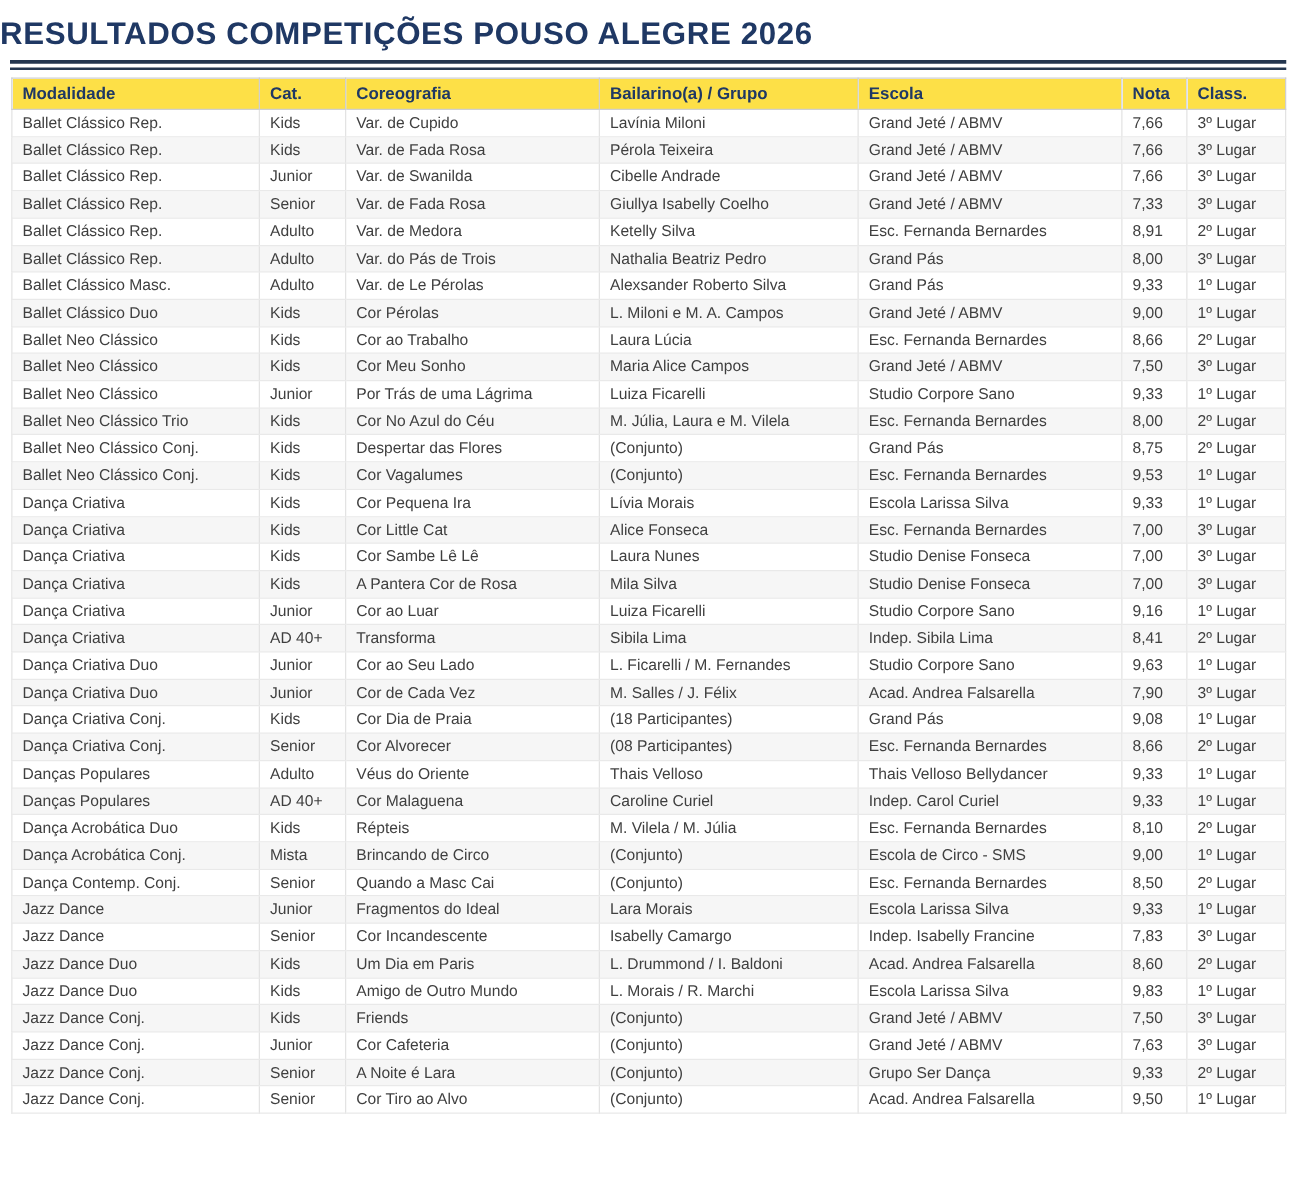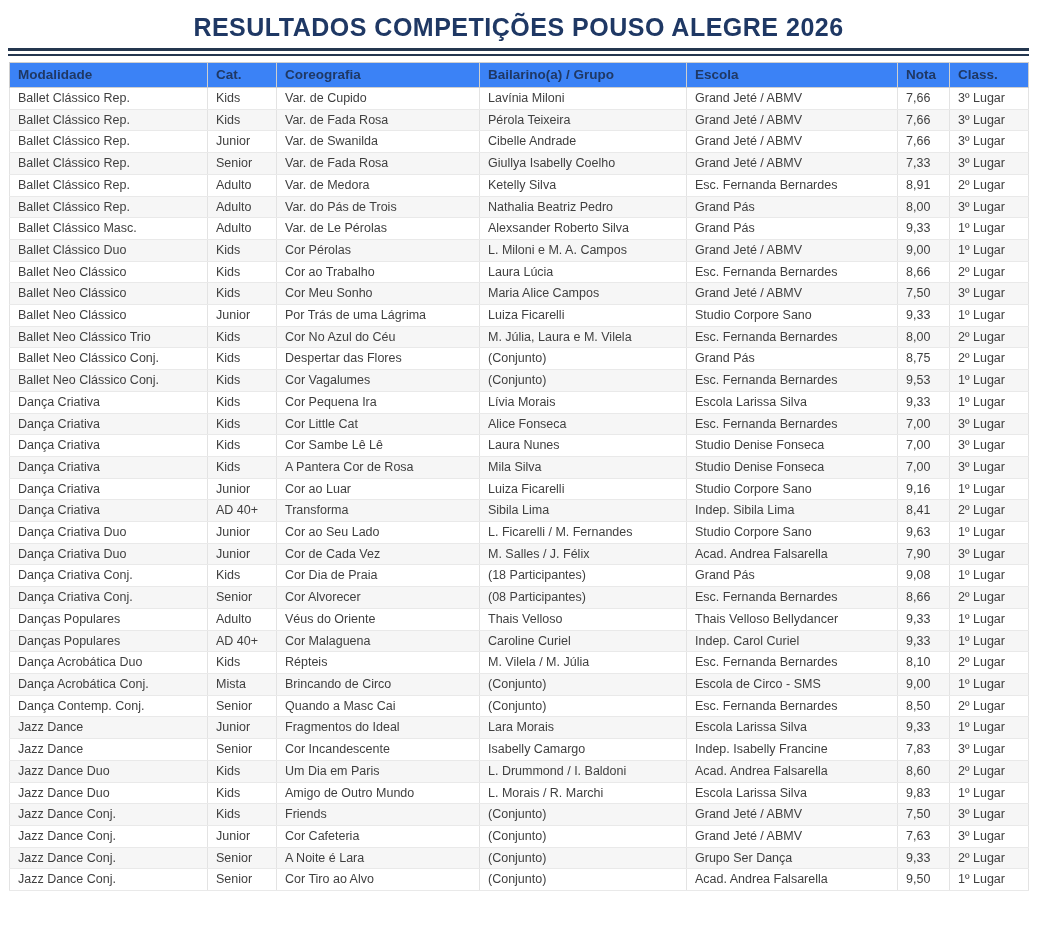--- a/index.html
+++ b/index.html
@@ -7,21 +7,21 @@
     padding: 0;
     background: #ffffff;
     width: 1037px;
     height: 942px;
     overflow: hidden;
     font-family: "Liberation Sans", "DejaVu Sans", sans-serif;
   }
   .page-title {
     margin: 0;
     padding: 13px 0 6px 0;
-    text-align: center;
+    text-align: left;
     font-size: 25px;
     font-weight: bold;
     letter-spacing: 0.5px;
     color: #1F3864;
   }
   .double-rule {
     margin: 0 8px;
     height: 3px;
     border-top: 3px solid #24364F;
     border-bottom: 2px solid #24364F;
@@ -34,21 +34,21 @@
     border: 1px solid #D2D2D2;
   }
   col.c-modalidade { width: 198px; }
   col.c-cat        { width: 69px;  }
   col.c-coreografia{ width: 203px; }
   col.c-bailarino  { width: 207px; }
   col.c-escola     { width: 211px; }
   col.c-nota       { width: 52px;  }
   col.c-class      { width: 79px;  }
   thead th {
-    background: #3b82f6;
+    background: #fde047;
     color: #1F3864;
     font-size: 13.5px;
     font-weight: bold;
     text-align: left;
     padding: 4px 8px;
     line-height: 16px;
     border: 1px solid #CFCFCF;
     white-space: nowrap;
     overflow: hidden;
     margin-top: 41px;

